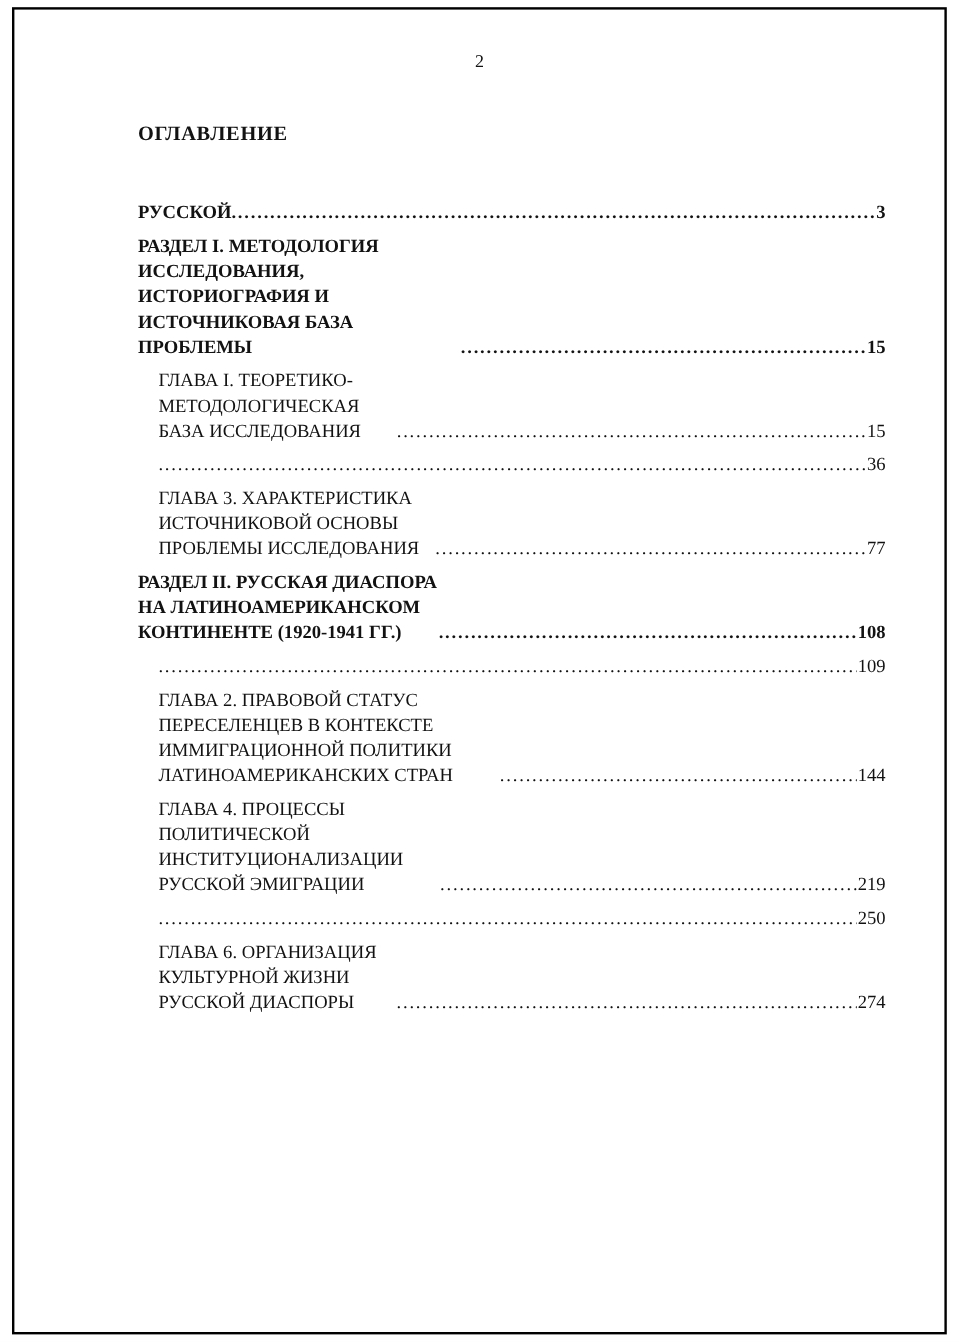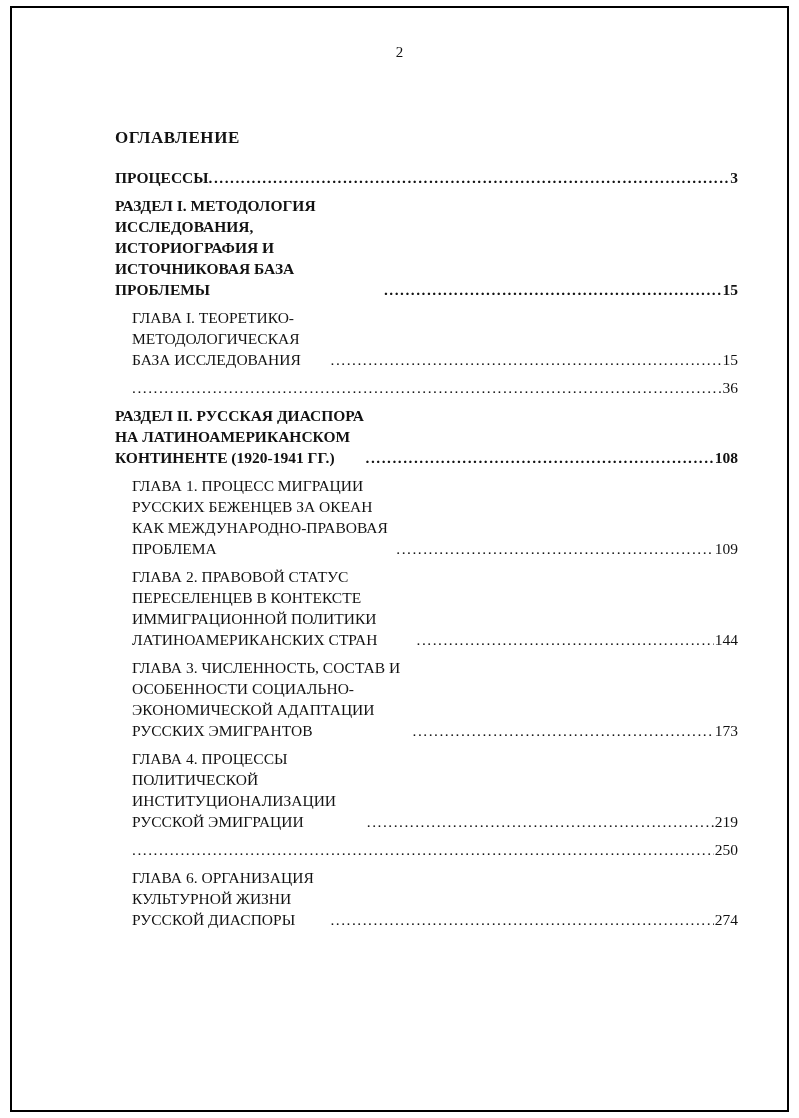--- a/index.html
+++ b/index.html
@@ -29,21 +29,21 @@
   .page-number {
     position: absolute;
     top: 44px;
     left: 0;
     width: 100%;
     text-align: center;
     font-size: 15px;
   }
   .doc-title {
     position: absolute;
-    top: 128px;
+    top: 102px;
     left: 115px;
     margin: 0;
     font-size: 17px;
     font-weight: bold;
     letter-spacing: 0.6px;
   }
   .toc {
     position: absolute;
     top: 167px;
     left: 115px;
@@ -76,21 +76,21 @@
 </style>
 </head>
 <body>
 
 <div class="sheet">
   <div class="frame"></div>
   <div class="page-number">2</div>
   <h1 class="doc-title">ОГЛАВЛЕНИЕ</h1>
   <div class="toc">
   <div class="toc-entry section">
-    <span class="toc-label">ПРОЦЕССЫ</span>
+    <span class="toc-label">РУССКОЙ</span>
     <span class="toc-dots"></span>
     <span class="toc-page">3</span>
   </div>
 
   <div class="toc-entry section">
     <span class="toc-label">РАЗДЕЛ I. МЕТОДОЛОГИЯ ИССЛЕДОВАНИЯ, ИСТОРИОГРАФИЯ И ИСТОЧНИКОВАЯ БАЗА ПРОБЛЕМЫ</span>
     <span class="toc-dots"></span>
     <span class="toc-page">15</span>
   </div>
 
@@ -98,44 +98,43 @@
     <span class="toc-label">ГЛАВА I. ТЕОРЕТИКО-МЕТОДОЛОГИЧЕСКАЯ БАЗА ИССЛЕДОВАНИЯ</span>
     <span class="toc-dots"></span>
     <span class="toc-page">15</span>
   </div>
 
   <div class="toc-entry chapter">
     <span class="toc-dots"></span>
     <span class="toc-page">36</span>
   </div>
 
+  <div class="toc-entry chapter">
+    <span class="toc-label">ГЛАВА 3. ХАРАКТЕРИСТИКА ИСТОЧНИКОВОЙ ОСНОВЫ  ПРОБЛЕМЫ ИССЛЕДОВАНИЯ</span>
+    <span class="toc-dots"></span>
+    <span class="toc-page">77</span>
+  </div>
 
   <div class="toc-entry section">
     <span class="toc-label">РАЗДЕЛ II. РУССКАЯ ДИАСПОРА НА ЛАТИНОАМЕРИКАНСКОМ КОНТИНЕНТЕ (1920-1941 ГГ.)</span>
     <span class="toc-dots"></span>
     <span class="toc-page">108</span>
   </div>
 
   <div class="toc-entry chapter">
-    <span class="toc-label">ГЛАВА 1. ПРОЦЕСС МИГРАЦИИ РУССКИХ БЕЖЕНЦЕВ ЗА ОКЕАН КАК МЕЖДУНАРОДНО-ПРАВОВАЯ ПРОБЛЕМА</span>
     <span class="toc-dots"></span>
     <span class="toc-page">109</span>
   </div>
 
   <div class="toc-entry chapter">
     <span class="toc-label">ГЛАВА 2. ПРАВОВОЙ СТАТУС ПЕРЕСЕЛЕНЦЕВ В КОНТЕКСТЕ ИММИГРАЦИОННОЙ ПОЛИТИКИ  ЛАТИНОАМЕРИКАНСКИХ СТРАН</span>
     <span class="toc-dots"></span>
     <span class="toc-page">144</span>
   </div>
 
-  <div class="toc-entry chapter">
-    <span class="toc-label">ГЛАВА 3. ЧИСЛЕННОСТЬ, СОСТАВ И ОСОБЕННОСТИ СОЦИАЛЬНО-ЭКОНОМИЧЕСКОЙ АДАПТАЦИИ РУССКИХ ЭМИГРАНТОВ</span>
-    <span class="toc-dots"></span>
-    <span class="toc-page">173</span>
-  </div>
 
   <div class="toc-entry chapter">
     <span class="toc-label">ГЛАВА 4. ПРОЦЕССЫ ПОЛИТИЧЕСКОЙ ИНСТИТУЦИОНАЛИЗАЦИИ РУССКОЙ ЭМИГРАЦИИ</span>
     <span class="toc-dots"></span>
     <span class="toc-page">219</span>
   </div>
 
   <div class="toc-entry chapter">
     <span class="toc-dots"></span>
     <span class="toc-page">250</span>

